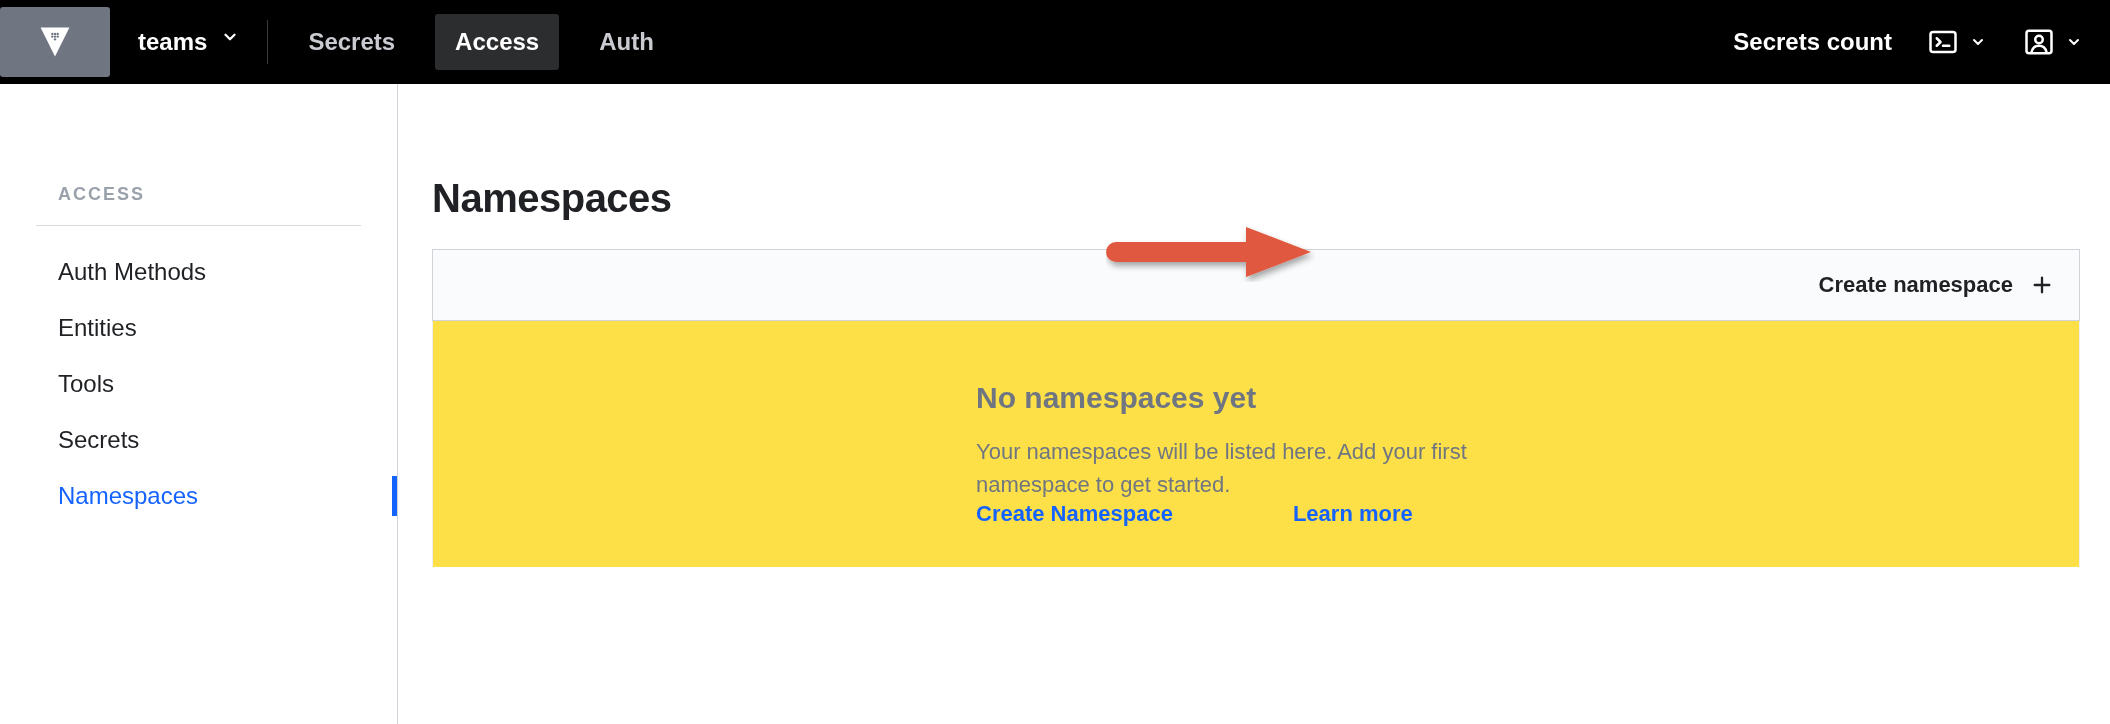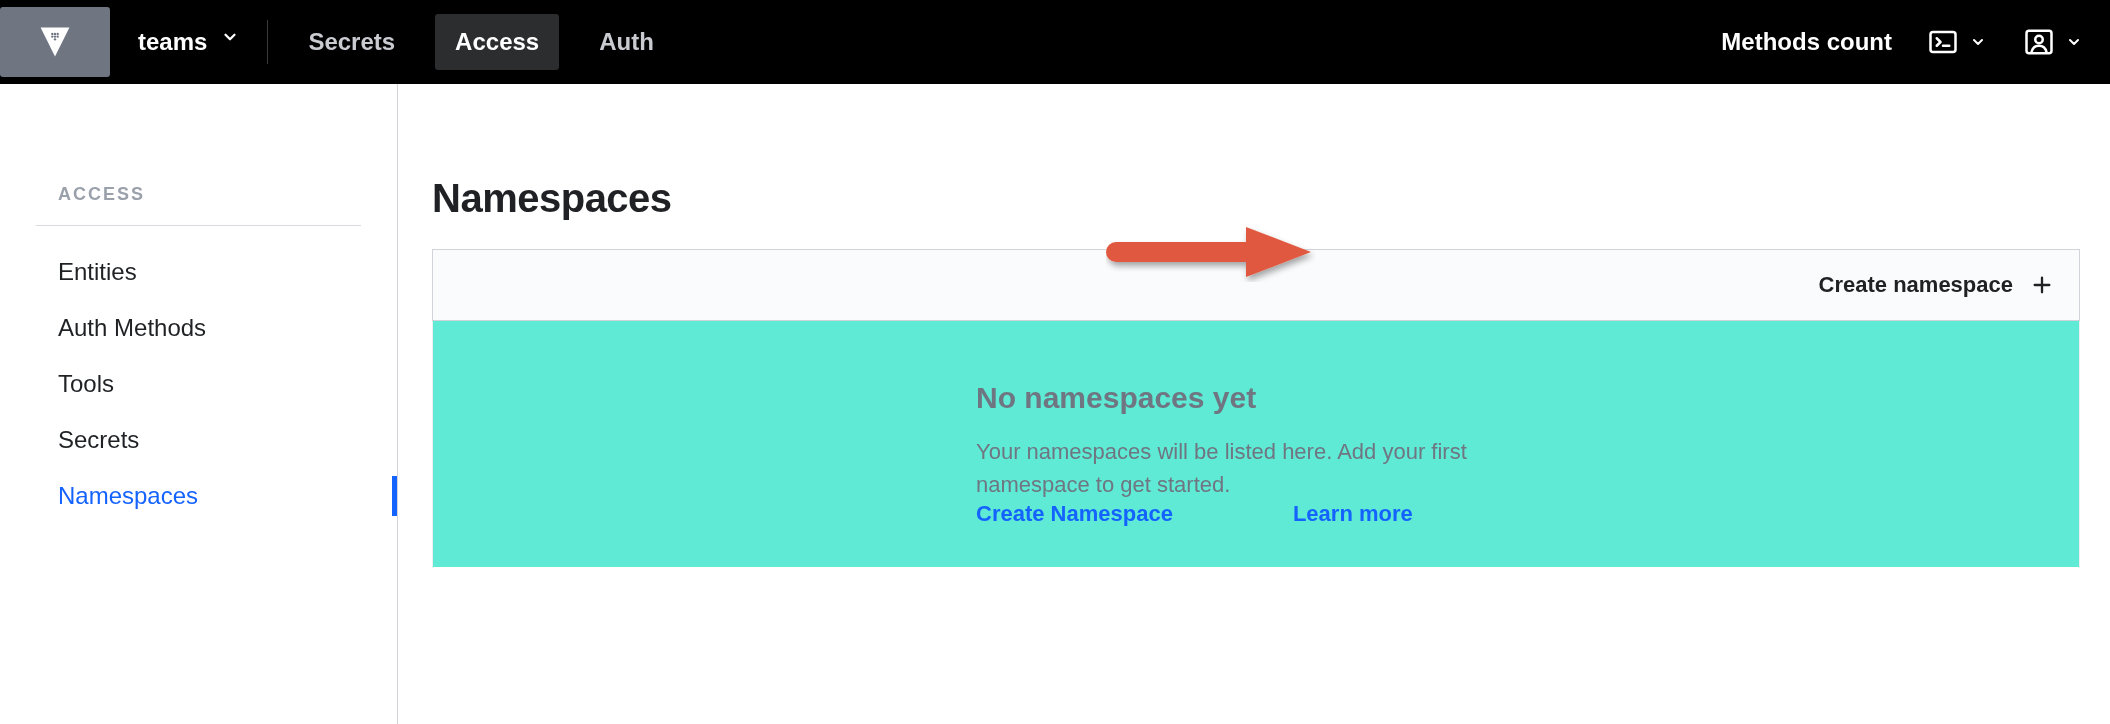--- a/index.html
+++ b/index.html
@@ -30,21 +30,21 @@
   .sidebar-item.active { color: #1563ff; }
   .sidebar-item.active::after { content: ""; position: absolute; right: 0; top: 8px; bottom: 8px; width: 5px; background: #1563ff; }
 
   
   .main { flex: 1; padding: 92px 30px 0 34px; position: relative; }
   .page-title { font-size: 40px; font-weight: 800; letter-spacing: -0.5px; margin-bottom: 28px; }
   .action-bar { border: 1px solid #d0d3d9; background: #fafbfc; display: flex; justify-content: flex-end; align-items: center; padding: 22px 26px; }
   .create-btn { display: flex; align-items: center; gap: 18px; font-size: 22px; font-weight: 700; color: #1f2124; cursor: pointer; }
   .create-btn svg { display: block; }
 
-  .empty-panel { background: #5eead4; border-left: 1px solid #eceef2; border-right: 1px solid #eceef2; padding: 60px 0 40px 0; display: flex; justify-content: center; }
+  .empty-panel { background: #fde047; border-left: 1px solid #eceef2; border-right: 1px solid #eceef2; padding: 60px 0 40px 0; display: flex; justify-content: center; }
   .empty-inner { width: 560px; }
   .empty-title { font-size: 30px; font-weight: 700; color: #6f7682; margin-bottom: 20px; }
   .empty-desc { font-size: 22px; color: #6f7682; line-height: 1.5; }
   .empty-links { display: flex; gap: 120px; }
   .link { font-size: 22px; font-weight: 700; color: #1563ff; cursor: pointer; }
 
   
   .arrow-overlay { position: absolute; left: 708px; top: 138px; pointer-events: none; }
 </style>
 </head>
@@ -77,21 +77,21 @@
 
   <div class="nav">
     <div class="nav-item">Secrets</div>
     <div class="nav-item active">Access</div>
     <div class="nav-item">Auth</div>
   </div>
 
   <div class="nav-spacer"></div>
 
   <div class="right-nav">
-    <div class="nav-link">Methods count</div>
+    <div class="nav-link">Secrets count</div>
 
     <div class="icon-block">
       <span>
         <svg width="30" height="30" viewBox="0 0 24 24" fill="none" stroke="#ffffff" stroke-width="2" stroke-linecap="round" stroke-linejoin="round">
           <rect x="2" y="4" width="20" height="16" rx="2"></rect>
           <polyline points="7 9 10 12 7 15"></polyline>
           <line x1="12" y1="15" x2="17" y2="15"></line>
         </svg>
       </span>
       <span>
@@ -116,22 +116,22 @@
       </span>
     </div>
   </div>
 </div>
 
 <div class="body">
 
   <div class="sidebar">
     <div class="sidebar-heading">ACCESS</div>
     <hr>
+    <div class="sidebar-item">Auth Methods</div>
     <div class="sidebar-item">Entities</div>
-    <div class="sidebar-item">Auth Methods</div>
     <div class="sidebar-item">Tools</div>
     <div class="sidebar-item">Secrets</div>
     <div class="sidebar-item active">Namespaces</div>
   </div>
 
   <div class="main">
     <h1 class="page-title">Namespaces</h1>
 
     <div class="action-bar">
       <div class="create-btn">

